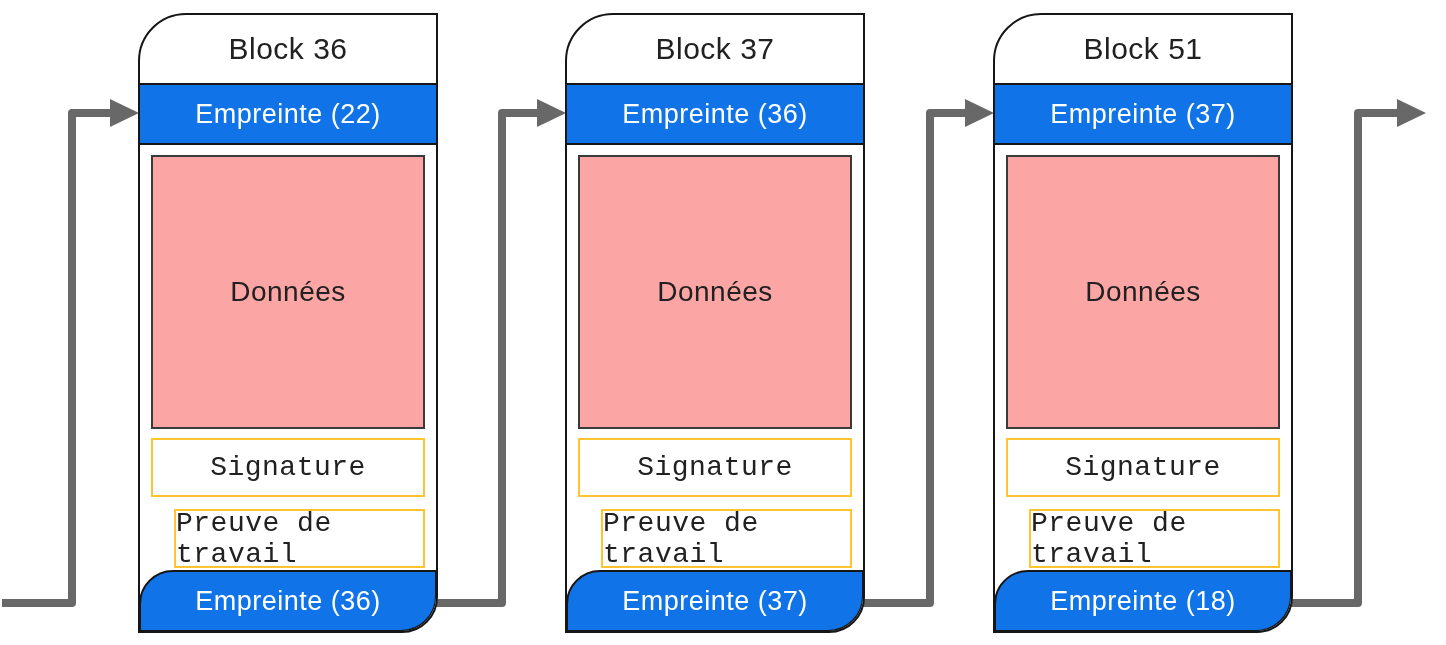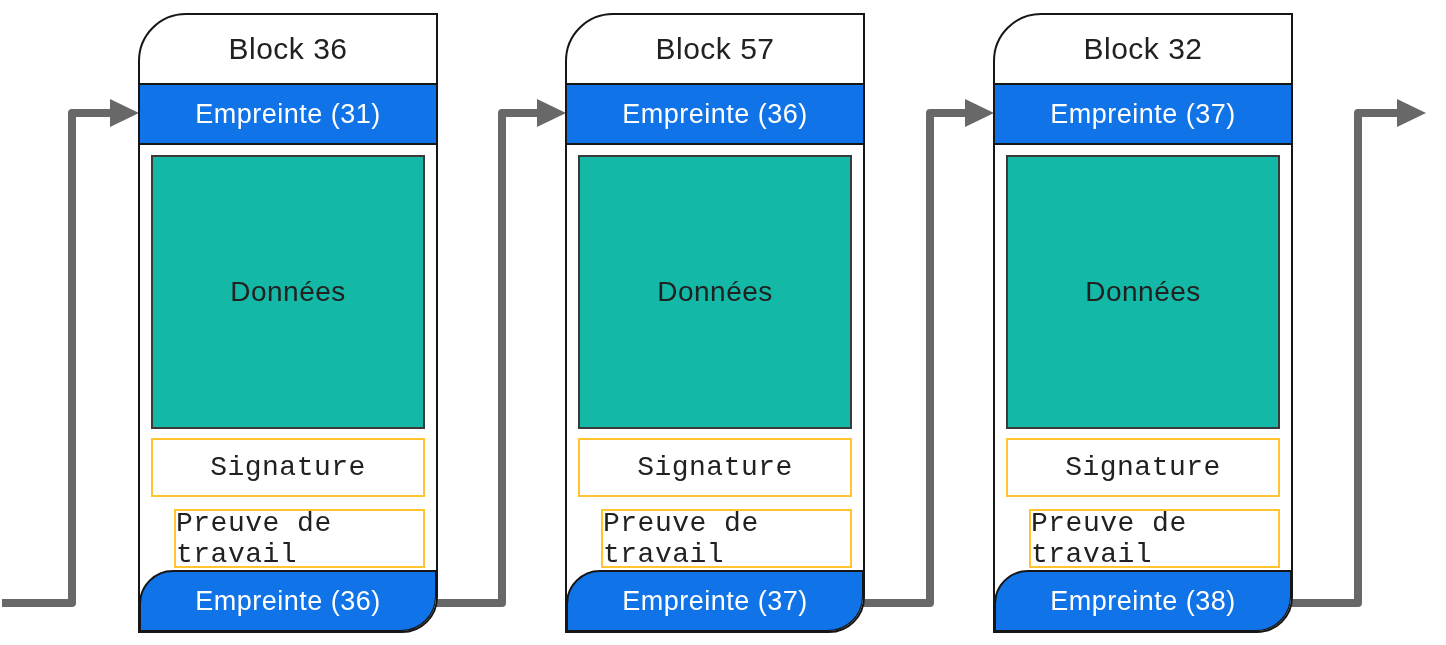--- a/index.html
+++ b/index.html
@@ -22,21 +22,21 @@
   }
   .hash-top {
     flex:0 0 auto; height:62px; box-sizing:border-box;
     background:#1173E8; border-top:2px solid #161616; border-bottom:2px solid #161616;
     display:flex; align-items:center; justify-content:center;
     color:#ffffff; font-size:27px; letter-spacing:.5px;
   }
   .content { flex:1 1 auto; }
   .data-box {
     margin:10px 11px 0; height:274px; box-sizing:border-box;
-    background:#14b8a6; border:2px solid #3A3A3A;
+    background:#fca5a5; border:2px solid #3A3A3A;
     display:flex; align-items:center; justify-content:center;
     font-size:28px; letter-spacing:.5px;
   }
   .outlined-box {
     margin:9px 11px 0; height:59px; box-sizing:border-box;
     background:#ffffff; border:2px solid #FFC430;
     display:flex; align-items:center; justify-content:center;
     font-size:28px; letter-spacing:.5px;font-family:Liberation Mono, monospace;
   }
   .outlined-box.proof { margin-top:12px;margin-left:34px; }
@@ -67,44 +67,44 @@
       <polygon points="965,99 965,127 994,113" fill="#686868" stroke="none"></polygon>
     </g>
     <g stroke="#686868" stroke-width="8" fill="none" stroke-linejoin="round">
       <path d="M1291,603 L1358,603 L1358,113 L1397,113"></path>
       <polygon points="1397,99 1397,127 1426,113" fill="#686868" stroke="none"></polygon>
     </g>
   </svg>
 
   <div class="block" style="left:138px">
     <div class="block-title">Block 36</div>
-    <div class="hash-top">Empreinte (31)</div>
+    <div class="hash-top">Empreinte (22)</div>
     <div class="content">
       <div class="data-box">Données</div>
       <div class="outlined-box">Signature</div>
       <div class="outlined-box proof">Preuve de travail</div>
     </div>
     <div class="hash-bottom">Empreinte (36)</div>
   </div>
 
   <div class="block" style="left:565px">
-    <div class="block-title">Block 57</div>
+    <div class="block-title">Block 37</div>
     <div class="hash-top">Empreinte (36)</div>
     <div class="content">
       <div class="data-box">Données</div>
       <div class="outlined-box">Signature</div>
       <div class="outlined-box proof">Preuve de travail</div>
     </div>
     <div class="hash-bottom">Empreinte (37)</div>
   </div>
 
   <div class="block" style="left:993px">
-    <div class="block-title">Block 32</div>
+    <div class="block-title">Block 51</div>
     <div class="hash-top">Empreinte (37)</div>
     <div class="content">
       <div class="data-box">Données</div>
       <div class="outlined-box">Signature</div>
       <div class="outlined-box proof">Preuve de travail</div>
     </div>
-    <div class="hash-bottom">Empreinte (38)</div>
+    <div class="hash-bottom">Empreinte (18)</div>
   </div>
 
 </div>
 
 </body></html>

